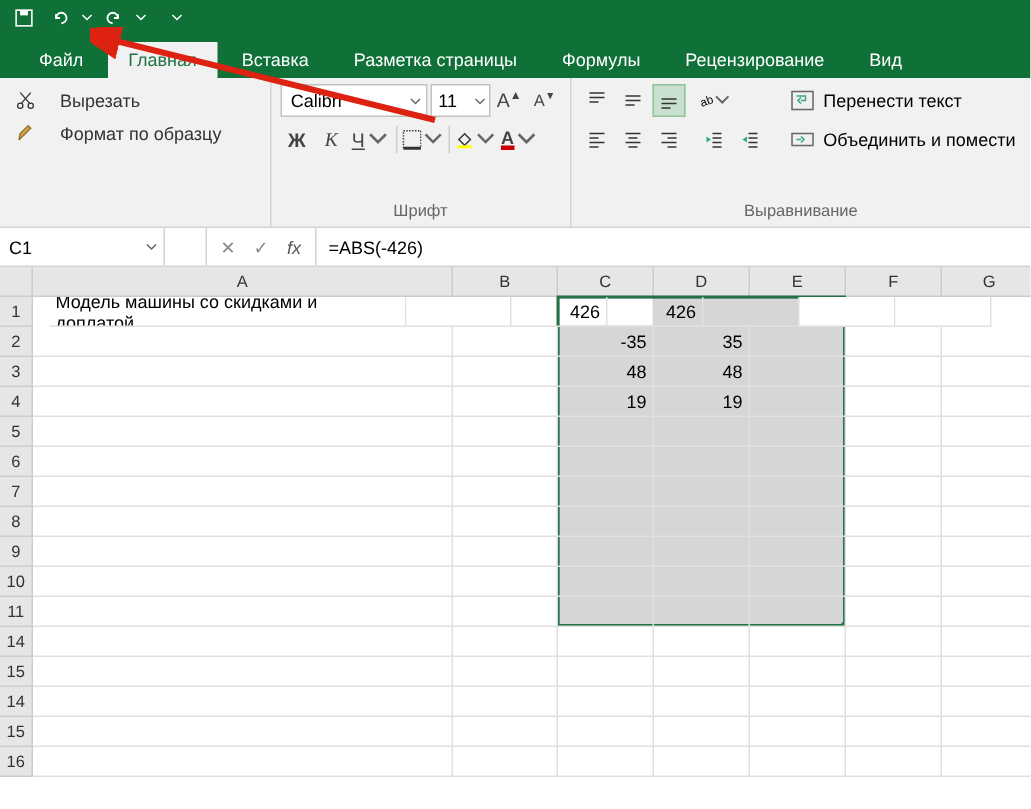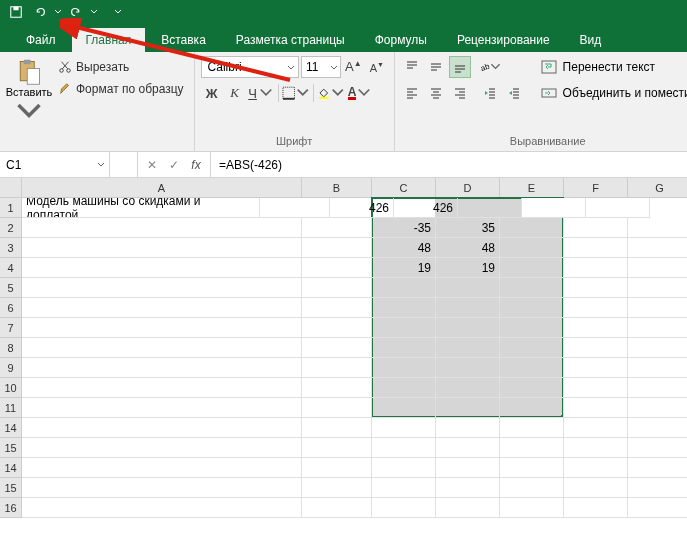--- a/index.html
+++ b/index.html
@@ -15,21 +15,21 @@
 .tab.file { color: #fff; }
 
 .ribbon { background: #f1f1f1; border-bottom: 1px solid #d4d4d4; height: 100px; display: flex; }
 .ribbon-group { border-right: 1px solid #d4d4d4; padding: 4px 6px 2px 6px; display: flex; flex-direction: column; justify-content: space-between; }
 .ribbon-group-label { text-align: center; font-size: 11px; color: #666; padding: 2px 0; }
 .ribbon-row { display: flex; align-items: center; gap: 2px; }
 .ribbon-col { display: flex; flex-direction: column; gap: 2px; }
 
 .paste-btn { display: flex; flex-direction: column; align-items: center; width: 46px; padding: 2px; }
 .paste-btn svg { width: 28px; height: 28px; }
-.small-btn { display: flex; align-items: center; gap: 4px; font-size: 12px; padding: 2px 4px; color: #333; white-space: nowrap; }
+.small-btn { display: flex; align-items: center; gap: 16px; font-size: 12px; padding: 2px 4px; color: #333; white-space: nowrap; }
 .small-btn svg { width: 14px; height: 14px; flex-shrink: 0; }
 
 .font-select { border: 1px solid #c0c0c0; background: #fff; height: 22px; padding: 0 18px 0 6px; font-size: 12px; position: relative; display: flex; align-items: center; }
 .font-select .chev { position: absolute; right: 3px; top: 7px; }
 .size-select { border: 1px solid #c0c0c0; background: #fff; height: 22px; width: 40px; padding: 0 14px 0 4px; font-size: 12px; position: relative; display: flex; align-items: center; }
 .icon-btn { width: 22px; height: 22px; display: flex; align-items: center; justify-content: center; color: #444; }
 .icon-btn svg { width: 14px; height: 14px; }
 .icon-btn.dd { width: 28px; }
 .bold { font-weight: bold; font-size: 13px; }
 .italic { font-style: italic; font-size: 13px; font-family: 'Times New Roman', serif; }
@@ -119,31 +119,20 @@
   <div class="tab">Разметка страницы</div>
   <div class="tab">Формулы</div>
   <div class="tab">Рецензирование</div>
   <div class="tab">Вид</div>
 </div>
 
 <div class="ribbon">
 
   <div class="ribbon-group" style="width:198px">
     <div class="ribbon-row" style="align-items:flex-start">
-      <div class="paste-btn">
-        <svg viewBox="0 0 32 32">
-            <rect x="6" y="4" width="16" height="22" fill="#d9b36c" stroke="#8a6a2f"></rect>
-            <rect x="10" y="2" width="8" height="5" fill="#999" rx="1"></rect>
-            <rect x="14" y="12" width="14" height="18" fill="#fff" stroke="#888"></rect>
-          </svg>
-        <span style="font-size:11px">Вставить</span>
-        <svg class="chev" viewBox="0 0 8 8">
-            <path d="M1 2 L4 5 L7 2" stroke="#666" fill="none"></path>
-          </svg>
-      </div>
       <div class="ribbon-col" style="gap:4px;padding-top:2px">
         <div class="small-btn">
           <svg viewBox="0 0 16 16">
               <circle cx="4" cy="12" r="2" fill="none" stroke="#333"></circle>
               <circle cx="12" cy="12" r="2" fill="none" stroke="#333"></circle>
               <path d="M5 10 L12 2 M11 10 L4 2" stroke="#333"></path>
             </svg>
           <span>Вырезать</span>
         </div>
         <div class="small-btn">
@@ -378,21 +367,21 @@
         <div class="col-h" style="width: 64px;">G</div>
       </div>
     <div class="grid" id="grid">
 
       <div class="selection-fill" style="left:350px;top:0;width:192px;height:220px"></div>
       <div class="active-cell" style="left:351px;top:1px;width:62px;height:18px"></div>
       <div class="selection-border" style="left:349px;top:-1px;width:193px;height:221px"></div>
       <div class="fill-handle" style="left:539px;top:217px"></div>
       <div id="grid-rows" style="position:relative;z-index:1">
           <div class="row">
-            <div class="cell colA" style="width: 238px;">Модель машины со скидками и доплатой</div>
+            <div class="cell colA" style="width: 238px; margin-left: 11px;">Модель машины со скидками и доплатой</div>
             <div class="cell colB" style="width: 70px;"></div>
             <div class="cell colC num" style="width: 64px; background: transparent;">426</div>
             <div class="cell colD num" style="width: 64px; background: transparent;">426</div>
             <div class="cell colE" style="width: 64px; background: transparent;"></div>
             <div class="cell colF" style="width: 64px;"></div>
             <div class="cell colG" style="width: 64px;"></div>
           </div>
           <div class="row">
             <div class="cell colA" style="width: 280px;"></div>
             <div class="cell colB" style="width: 70px;"></div>

